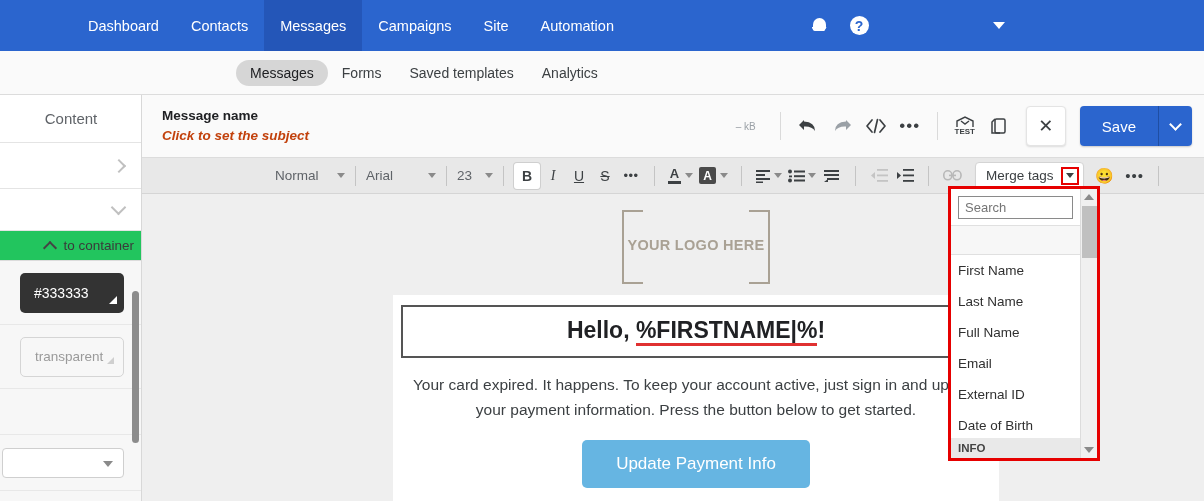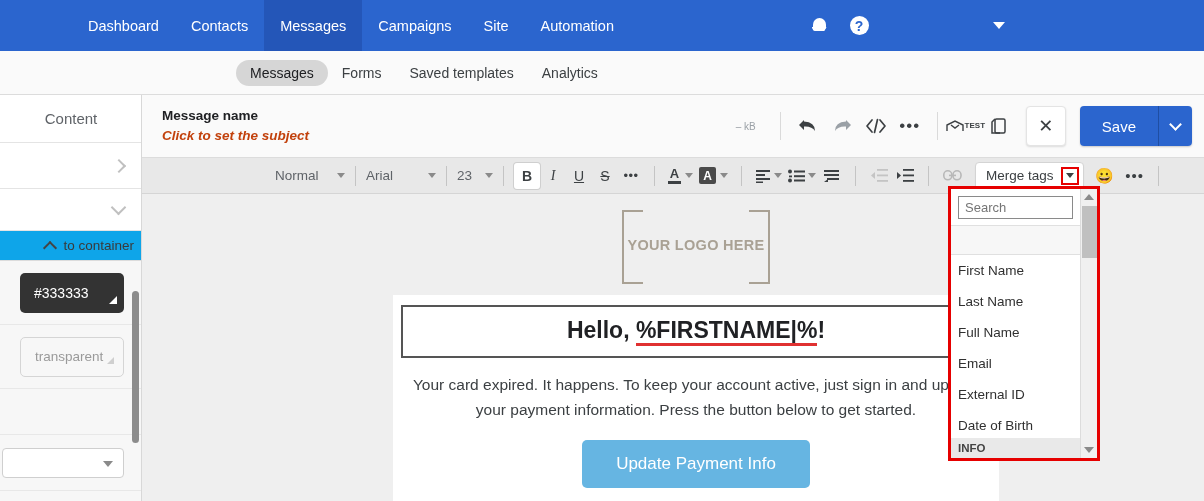--- a/index.html
+++ b/index.html
@@ -84,21 +84,21 @@
   .chev-gray-r {
     width: 10px; height: 10px; border-right: 2.5px solid #c0c0c0;
     border-top: 2.5px solid #c0c0c0; transform: rotate(45deg);
   }
   .chev-gray-d {
     width: 11px; height: 11px; border-right: 2.5px solid #c0c0c0;
     border-bottom: 2.5px solid #c0c0c0; transform: rotate(45deg);
     margin-top: -5px;
   }
   .sb-container-row {
-    height: 30px; background: #0ea5e9; border-bottom: 1px solid #dcdcdc;
+    height: 30px; background: #22c55e; border-bottom: 1px solid #dcdcdc;
     justify-content: flex-end; padding-right: 8px; gap: 8px;
   }
   .chev-up-dark {
     width: 10px; height: 10px; border-right: 2px solid #444;
     border-top: 2px solid #444; transform: rotate(-45deg);
     margin-top: 4px;
   }
   .sb-container-row span { font-size: 13.5px; color: #3a3a3a; }
   .sb-panel {
     position: relative; width: 142px; background: #f7f7f7;
@@ -442,21 +442,21 @@
           <path d="M7 2 L2 8 L7 14" stroke="#3c4043" stroke-width="1.7" fill="none" stroke-linecap="round" stroke-linejoin="round"></path>
           <path d="M15 2 L20 8 L15 14" stroke="#3c4043" stroke-width="1.7" fill="none" stroke-linecap="round" stroke-linejoin="round"></path>
           <path d="M12.5 1.5 L9.5 14.5" stroke="#3c4043" stroke-width="1.7" stroke-linecap="round"></path>
         </svg>
     </div>
     <div class="tool-ico">
       <span style="font-size:17px;letter-spacing:1px">•••</span>
     </div>
     <span class="vdiv"></span>
     <div class="tool-ico">
-      <div style="display:flex;flex-direction:row;align-items:center;line-height:1">
+      <div style="display:flex;flex-direction:column;align-items:center;line-height:1">
         <svg width="20" height="12" viewBox="0 0 20 12">
           <path d="M2 11 L2 5 L10 1 L18 5 L18 11" stroke="#3c4043" stroke-width="1.4" fill="none"></path>
           <path d="M6 5 L10 8 L14 5" stroke="#3c4043" stroke-width="1.4" fill="none"></path>
         </svg>
         <span style="font-size:8px;font-weight:bold;color:#3c4043;margin-top:0px">TEST</span>
       </div>
     </div>
     <div class="tool-ico">
       <svg width="20" height="20" viewBox="0 0 20 20">
         <rect x="6" y="3" width="10" height="14" rx="1.5" stroke="#3c4043" stroke-width="1.5" fill="none"></rect>

